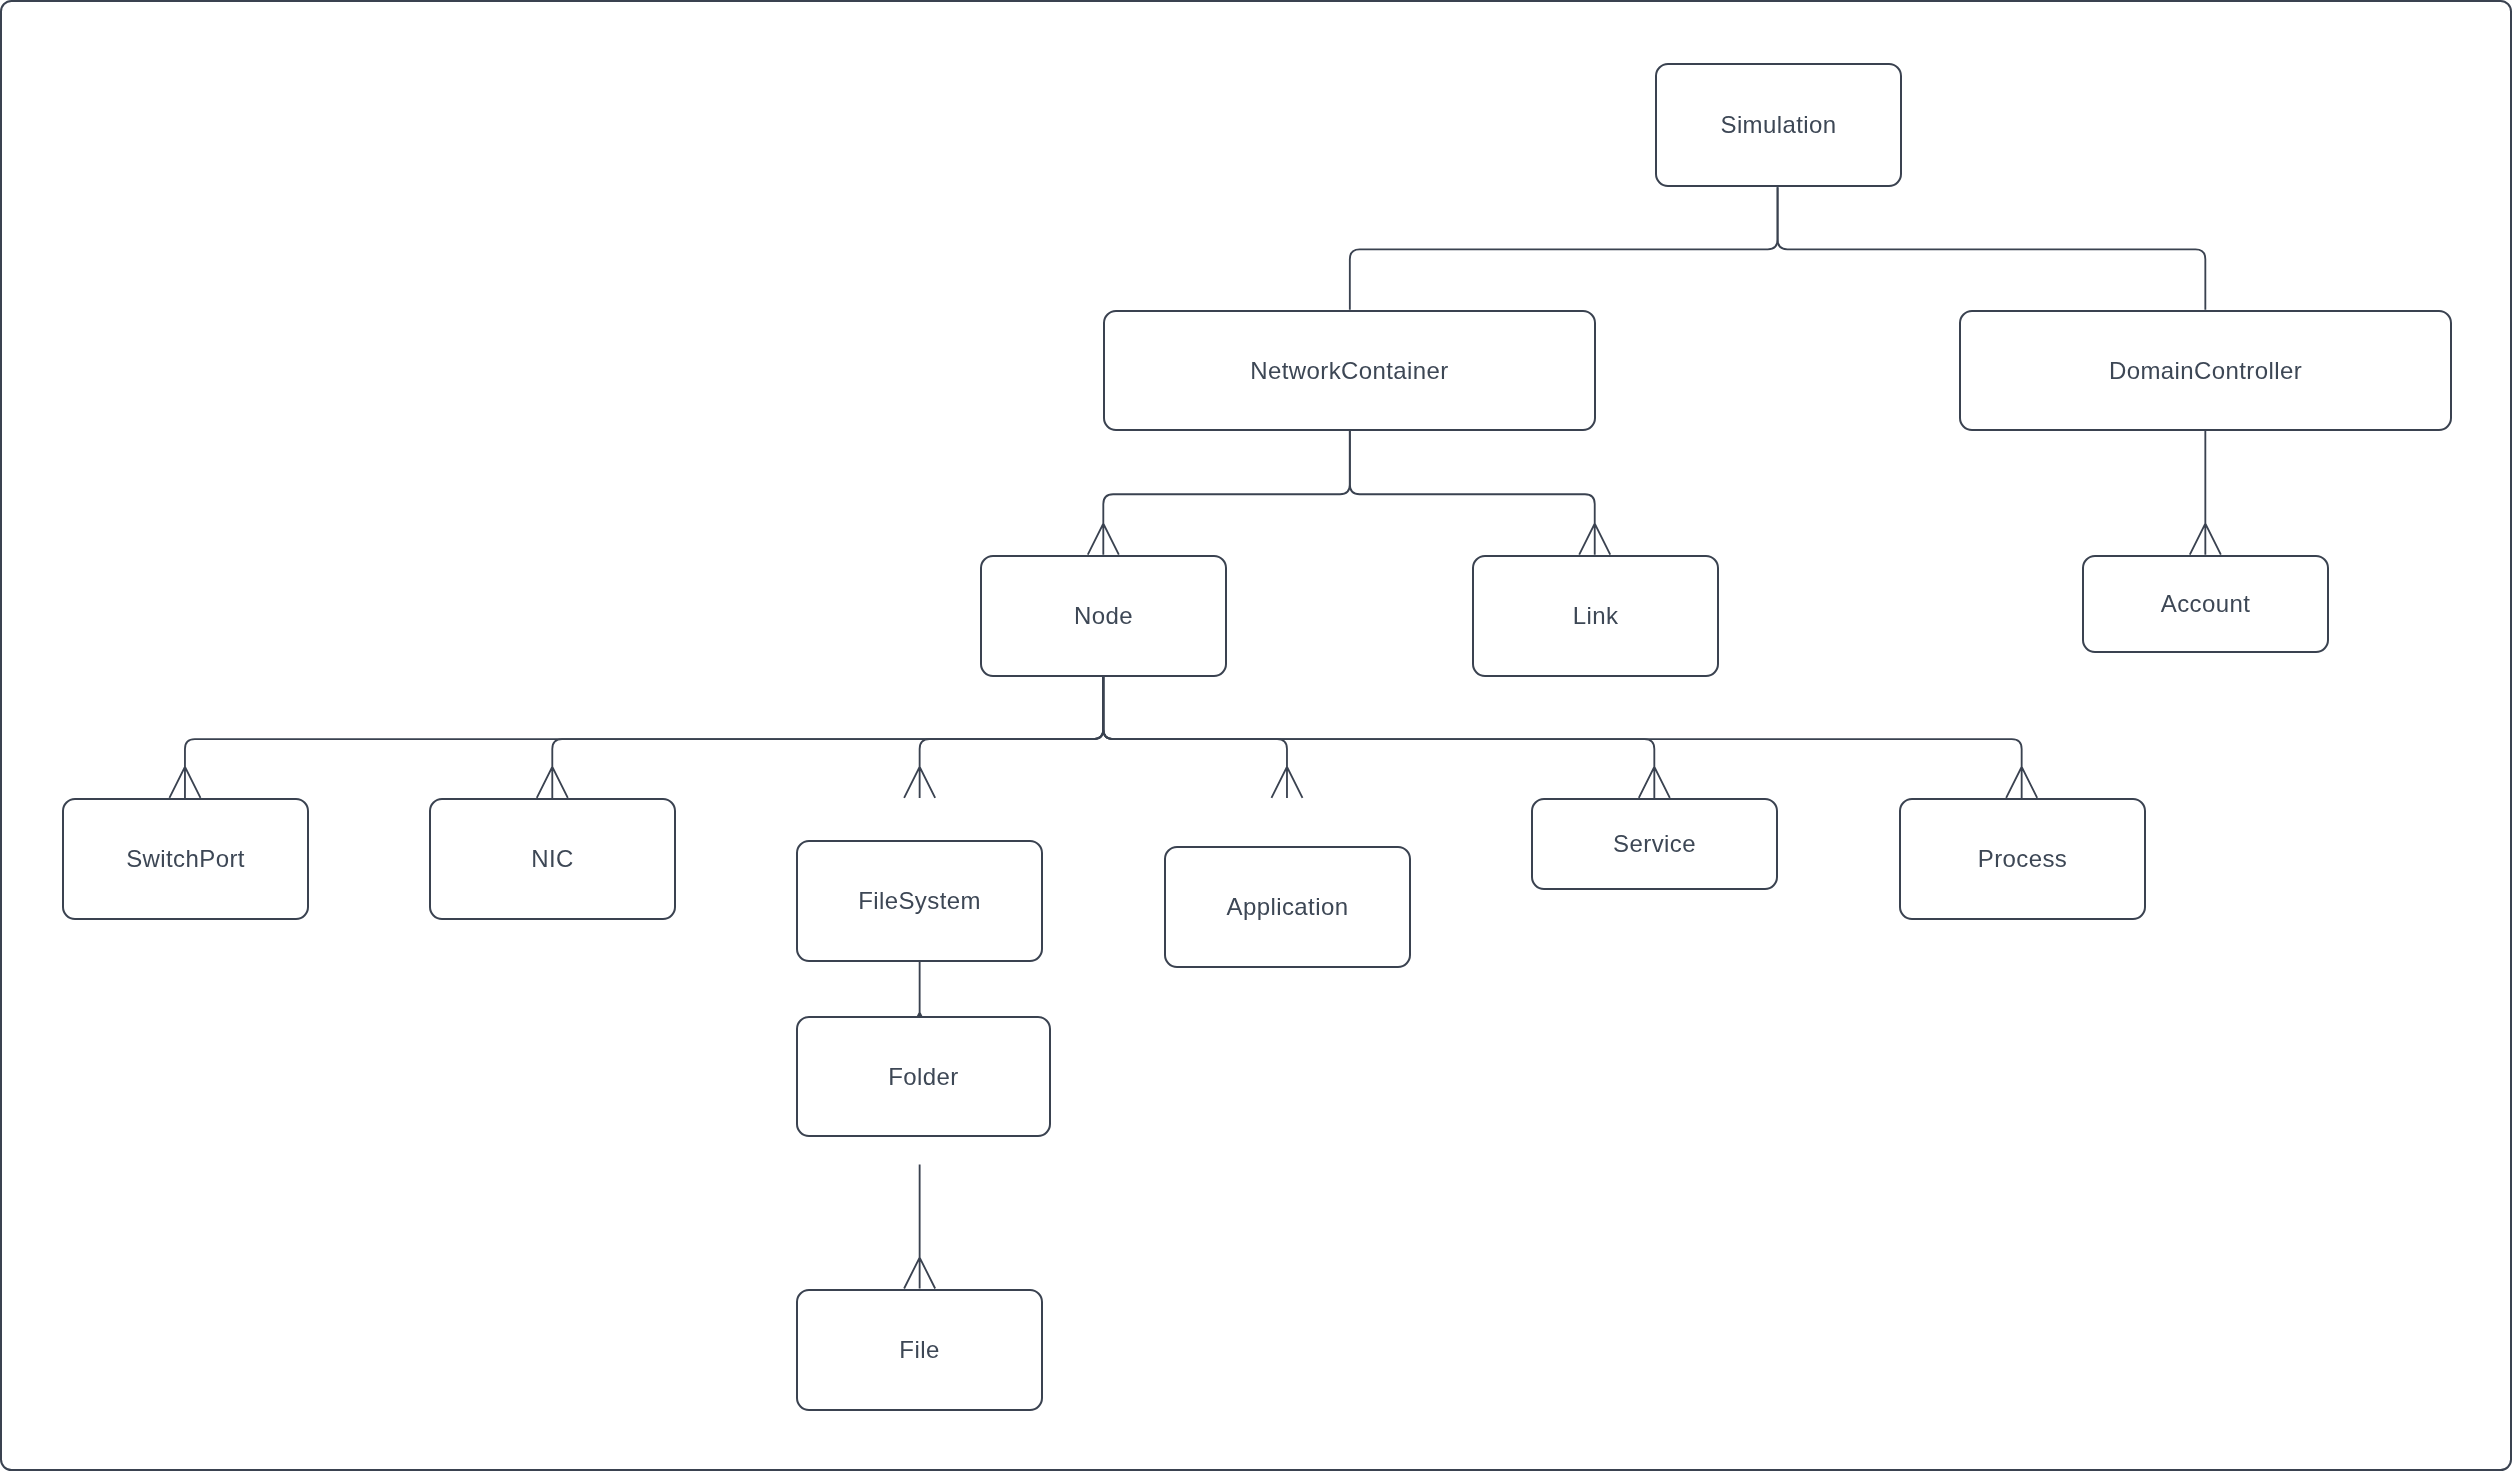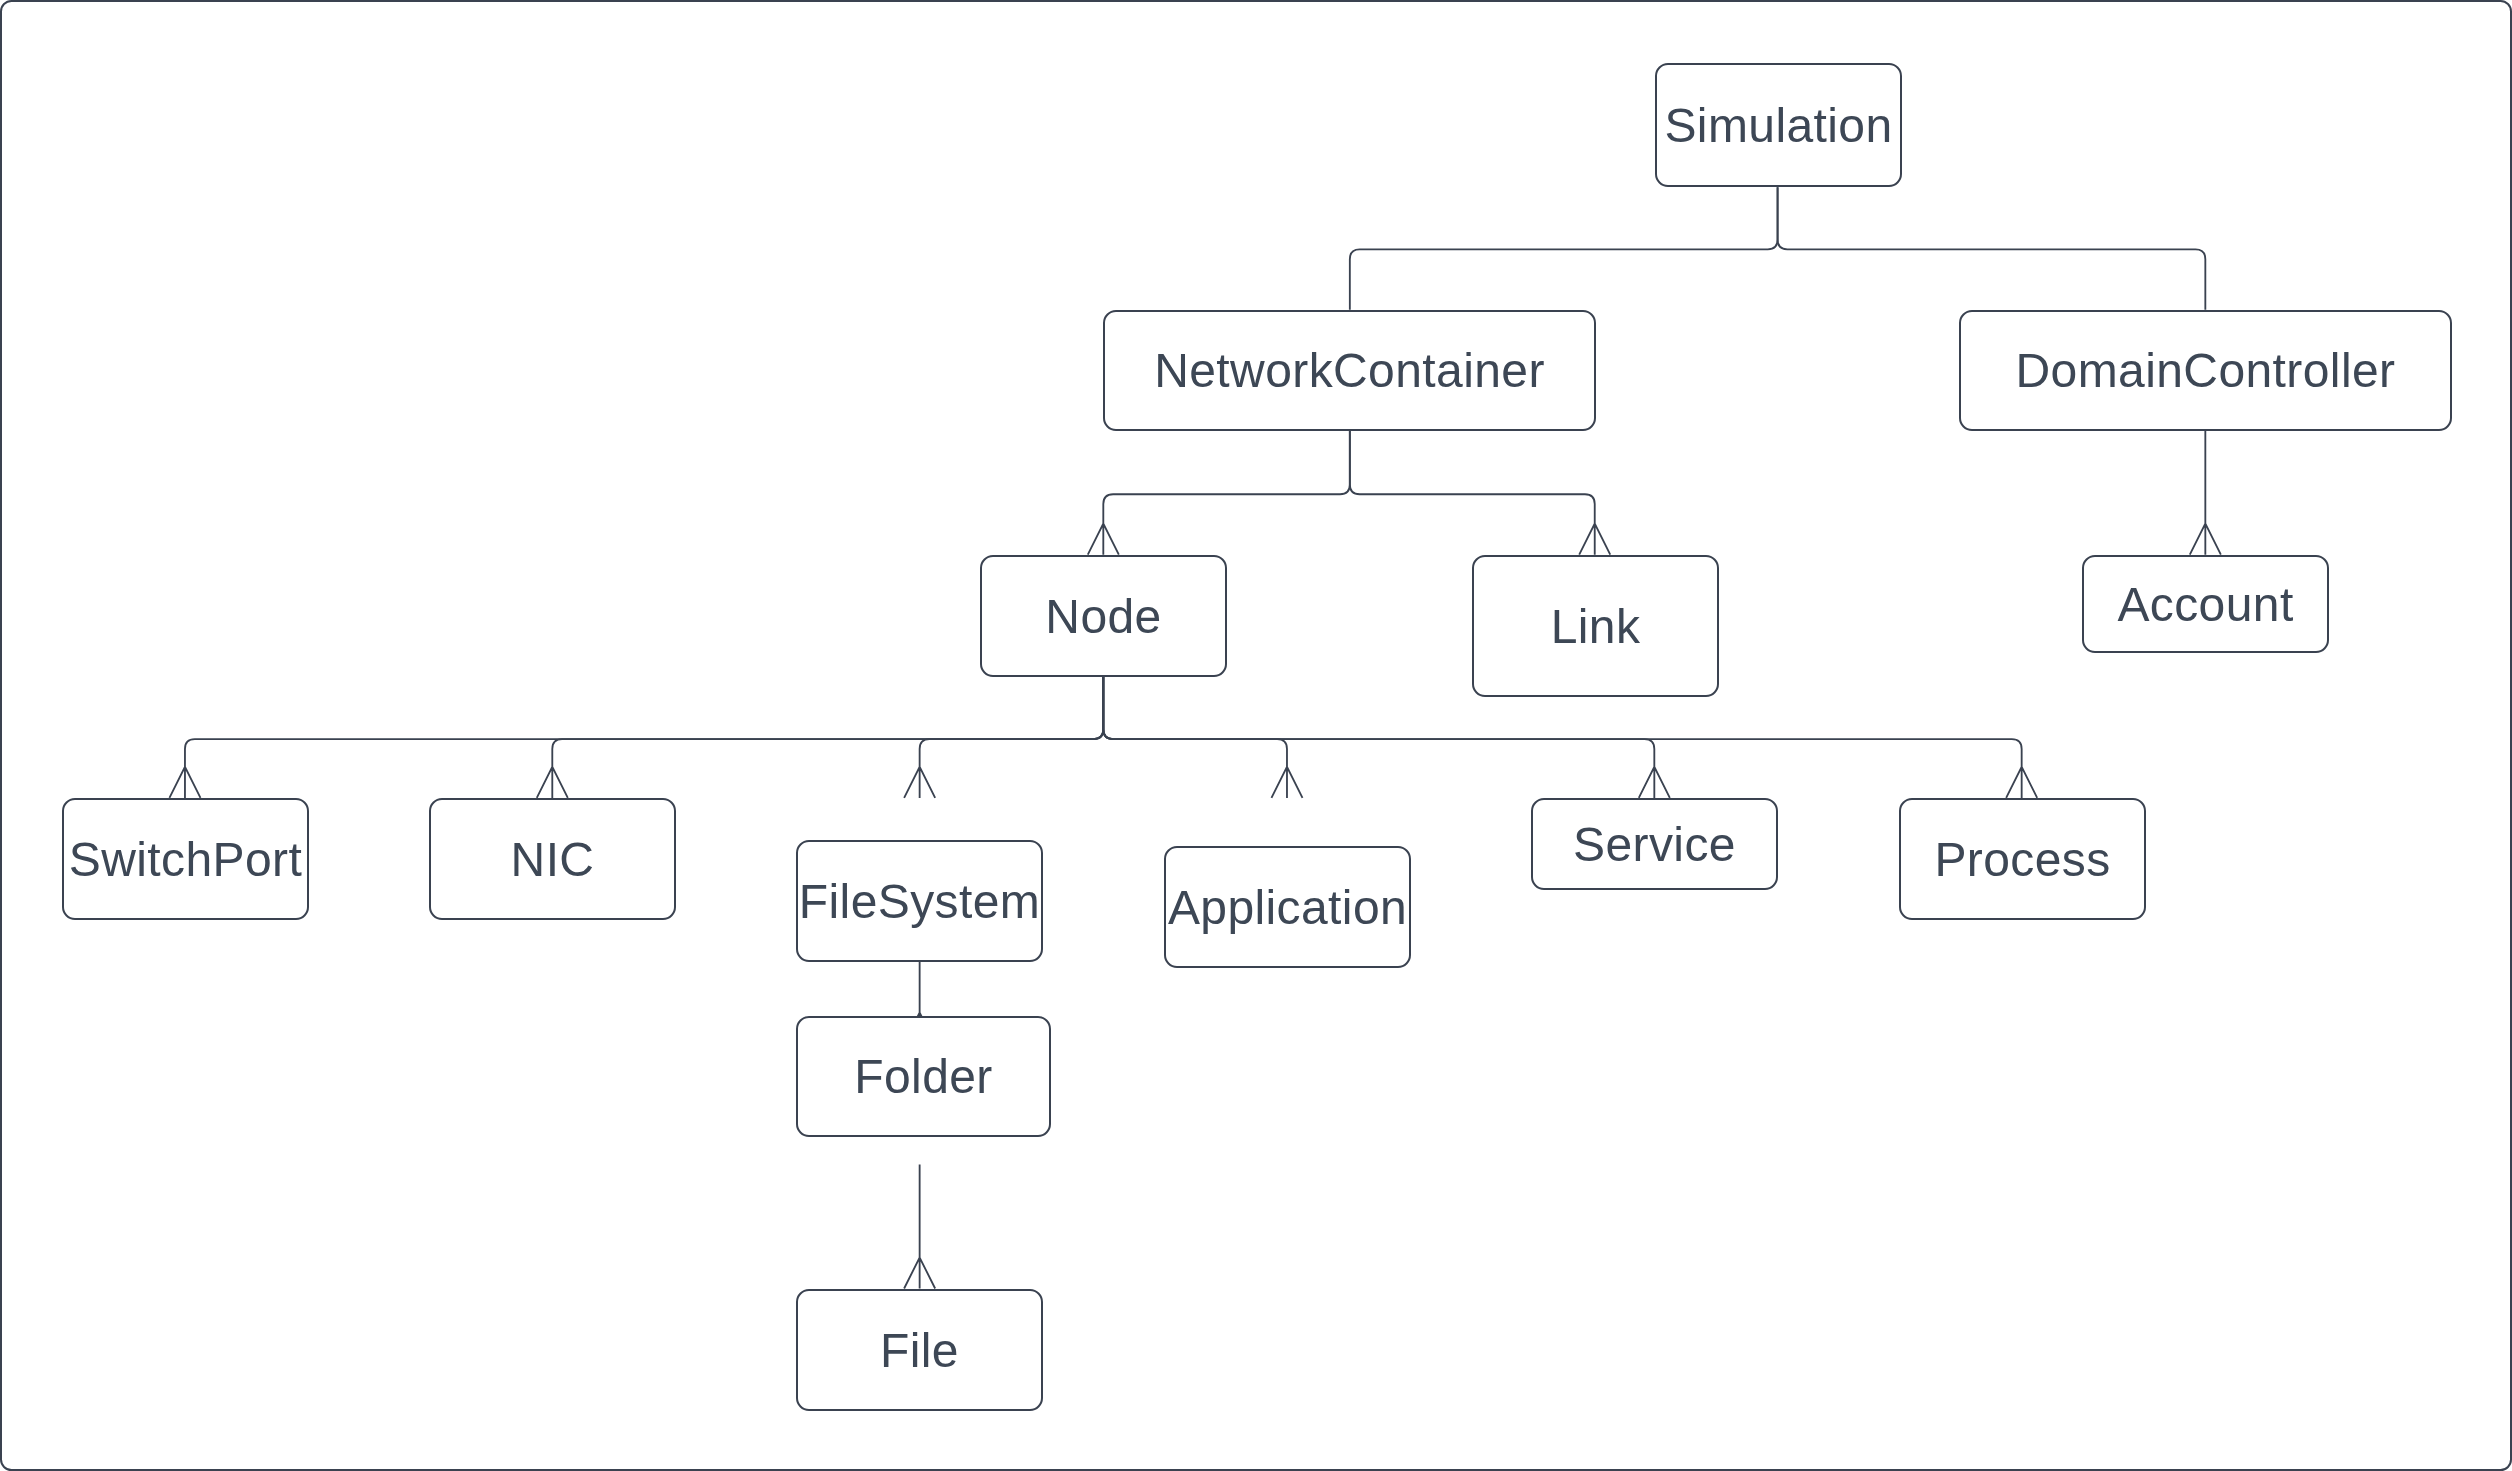--- a/index.html
+++ b/index.html
@@ -33,21 +33,21 @@
   }
   .node-box {
     position: absolute;
     box-sizing: border-box;
     background: #ffffff;
     border: 2px solid #3a4250;
     border-radius: 13px;
     display: flex;
     align-items: center;
     justify-content: center;
-    font-size: 48px;
+    font-size: 24px;
     color: #3d4755;
     letter-spacing: 0.4px;
     white-space: nowrap;
   }
 </style>
 </head>
 <body>
 
 <div class="canvas">
 
@@ -81,21 +81,21 @@
   </svg>
 
   <div class="node-box" style="left:1653px; top:61px;  width:247px; height:124px;">Simulation</div>
 
   <div class="node-box" style="left:1101px; top:308px; width:493px; height:121px;">NetworkContainer</div>
 
   <div class="node-box" style="left:1957px; top:308px; width:493px; height:121px;">DomainController</div>
 
   <div class="node-box" style="left:978px; top:553px; width:247px; height:122px;">Node</div>
 
-  <div class="node-box" style="left:1470px; top:553px; width:247px; height:142px;">Link</div>
+  <div class="node-box" style="left:1470px; top:553px; width:247px; height:122px;">Link</div>
 
   <div class="node-box" style="left:2080px; top:553px; width:247px; height:98px;">Account</div>
 
   <div class="node-box" style="left:60px;   top:796px; width:247px; height:122px;">SwitchPort</div>
 
   <div class="node-box" style="left:427px;  top:796px; width:247px; height:122px;">NIC</div>
 
   <div class="node-box" style="left:794px;  top:796px; width:247px; height:122px;margin-top:42px;">FileSystem</div>
 
   <div class="node-box" style="left:1162px; top:796px; width:247px; height:122px;margin-top:48px;">Application</div>

